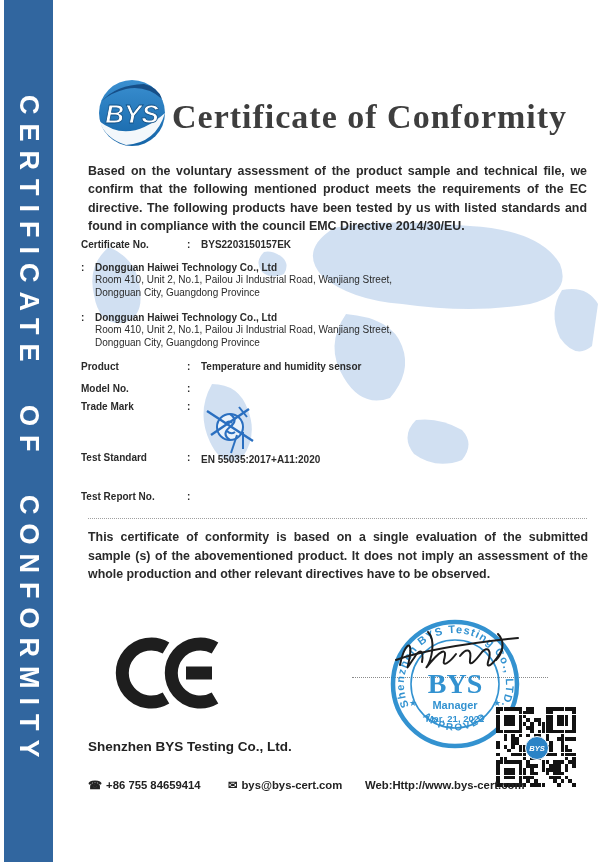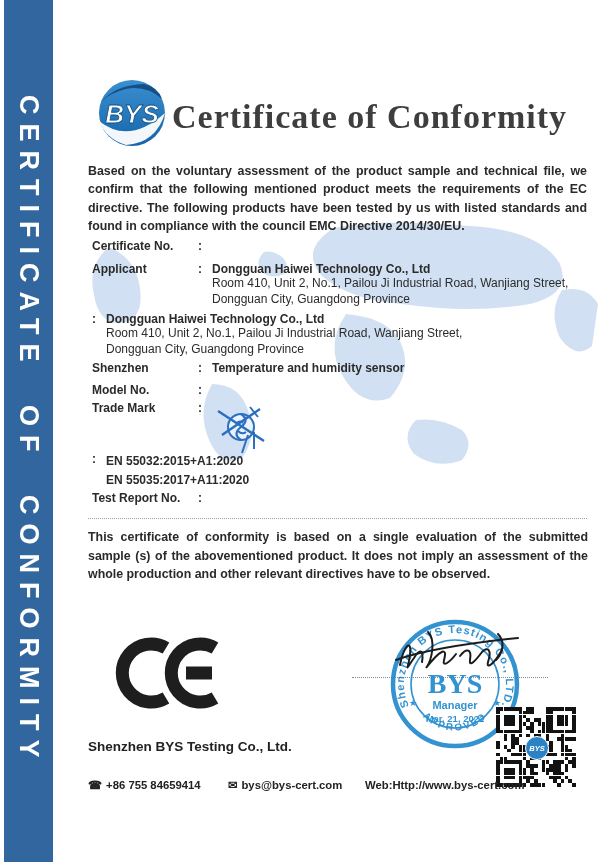--- a/index.html
+++ b/index.html
@@ -18,21 +18,21 @@
   .content{position:absolute;left:0;top:0;width:608px;height:862px;z-index:1;}
 
   .logo{position:absolute;left:96px;top:77px;}
   .title{position:absolute;left:172px;top:98px;width:420px;
          font-family:"Liberation Serif",serif;font-weight:bold;font-size:34px;
          color:#3e3e3e;letter-spacing:1px;}
 
   .intro{position:absolute;left:88px;top:162px;width:499px;font-size:12.4px;
          font-weight:bold;line-height:1.48;text-align:justify;color:#2a2a2a;}
 
-  .row{position:absolute;left:92px;width:505px;display:flex;font-size:12px;}
+  .row{position:absolute;left:81px;width:505px;display:flex;font-size:10px;}
   .row .lbl{width:106px;font-weight:bold;flex:none;color:#2a2a2a;}
   .row .colon{width:14px;flex:none;font-weight:bold;}
   .row .val{flex:1;}
   .val .name{font-weight:bold;}
   .val .addr{font-weight:normal;line-height:1.3;}
   .val.bold{font-weight:bold;}
   .std-line{font-weight:bold;line-height:1.55;}
 
   .dotted-rule{position:absolute;left:88px;top:518px;width:499px;border-top:1px dotted #a0a0a0;}
   .disclaimer{position:absolute;left:88px;top:528px;width:500px;font-size:12.4px;
@@ -93,43 +93,43 @@
       <path d="M3,44 Q33,68 69,36 Q60,66 30,68 Q10,62 3,44z" fill="#ffffff" opacity=".95"></path>
       <text x="36" y="46" text-anchor="middle" font-size="26" font-style="italic" font-weight="bold" fill="#ffffff" stroke="#0f4f86" stroke-width="0.8">BYS</text>
     </svg>
     <div class="title">Certificate of Conformity</div>
 
     <div class="intro">Based on the voluntary assessment of the product sample and technical file, we confirm that the following mentioned product meets the requirements of the EC directive. The following products have been tested by us with listed standards and found in compliance with the council EMC Directive 2014/30/EU.</div>
 
     <div class="row" style="top:239px">
       <span class="lbl">Certificate No.</span>
       <span class="colon">:</span>
+      <div class="val bold">BYS2203150157EK</div>
     </div>
 
     <div class="row" style="top:262px">
-      <span class="lbl">Applicant</span>
       <span class="colon">:</span>
       <div class="val">
         <div class="name">Dongguan Haiwei Technology Co., Ltd</div>
         <div class="addr">Room 410, Unit 2, No.1, Pailou Ji Industrial Road, Wanjiang Street,</div>
         <div class="addr">Dongguan City, Guangdong Province</div>
       </div>
     </div>
 
     <div class="row" style="top:312px">
       <span class="colon">:</span>
       <div class="val">
         <div class="name">Dongguan Haiwei Technology Co., Ltd</div>
         <div class="addr">Room 410, Unit 2, No.1, Pailou Ji Industrial Road, Wanjiang Street,</div>
         <div class="addr">Dongguan City, Guangdong Province</div>
       </div>
     </div>
 
     <div class="row" style="top:361px">
-      <span class="lbl">Shenzhen</span>
+      <span class="lbl">Product</span>
       <span class="colon">:</span>
       <div class="val bold">Temperature and humidity sensor</div>
     </div>
 
     <div class="row" style="top:383px">
       <span class="lbl">Model No.</span>
       <span class="colon">:</span>
     </div>
 
     <div class="row" style="top:401px">
@@ -146,23 +146,23 @@
             <path d="M8,34 L46,8" stroke-width="2.4"></path>
             <path d="M34,34 L28,52" stroke-width="2"></path>
             <path d="M40,31 L40,48" stroke-width="2"></path>
             <path d="M36,6 L44,16" stroke-width="2"></path>
           </g>
         </svg>
       </div>
     </div>
 
     <div class="row" style="top:452px">
+      <span class="lbl">Test Standard</span>
       <span class="colon">:</span>
       <div class="val">
-        <div class="std-line">EN 55032:2015+A1:2020</div>
         <div class="std-line">EN 55035:2017+A11:2020</div>
       </div>
     </div>
 
     <div class="row" style="top:491px">
       <span class="lbl">Test Report No.</span>
       <span class="colon">:</span>
     </div>
 
     <div class="dotted-rule"></div>

